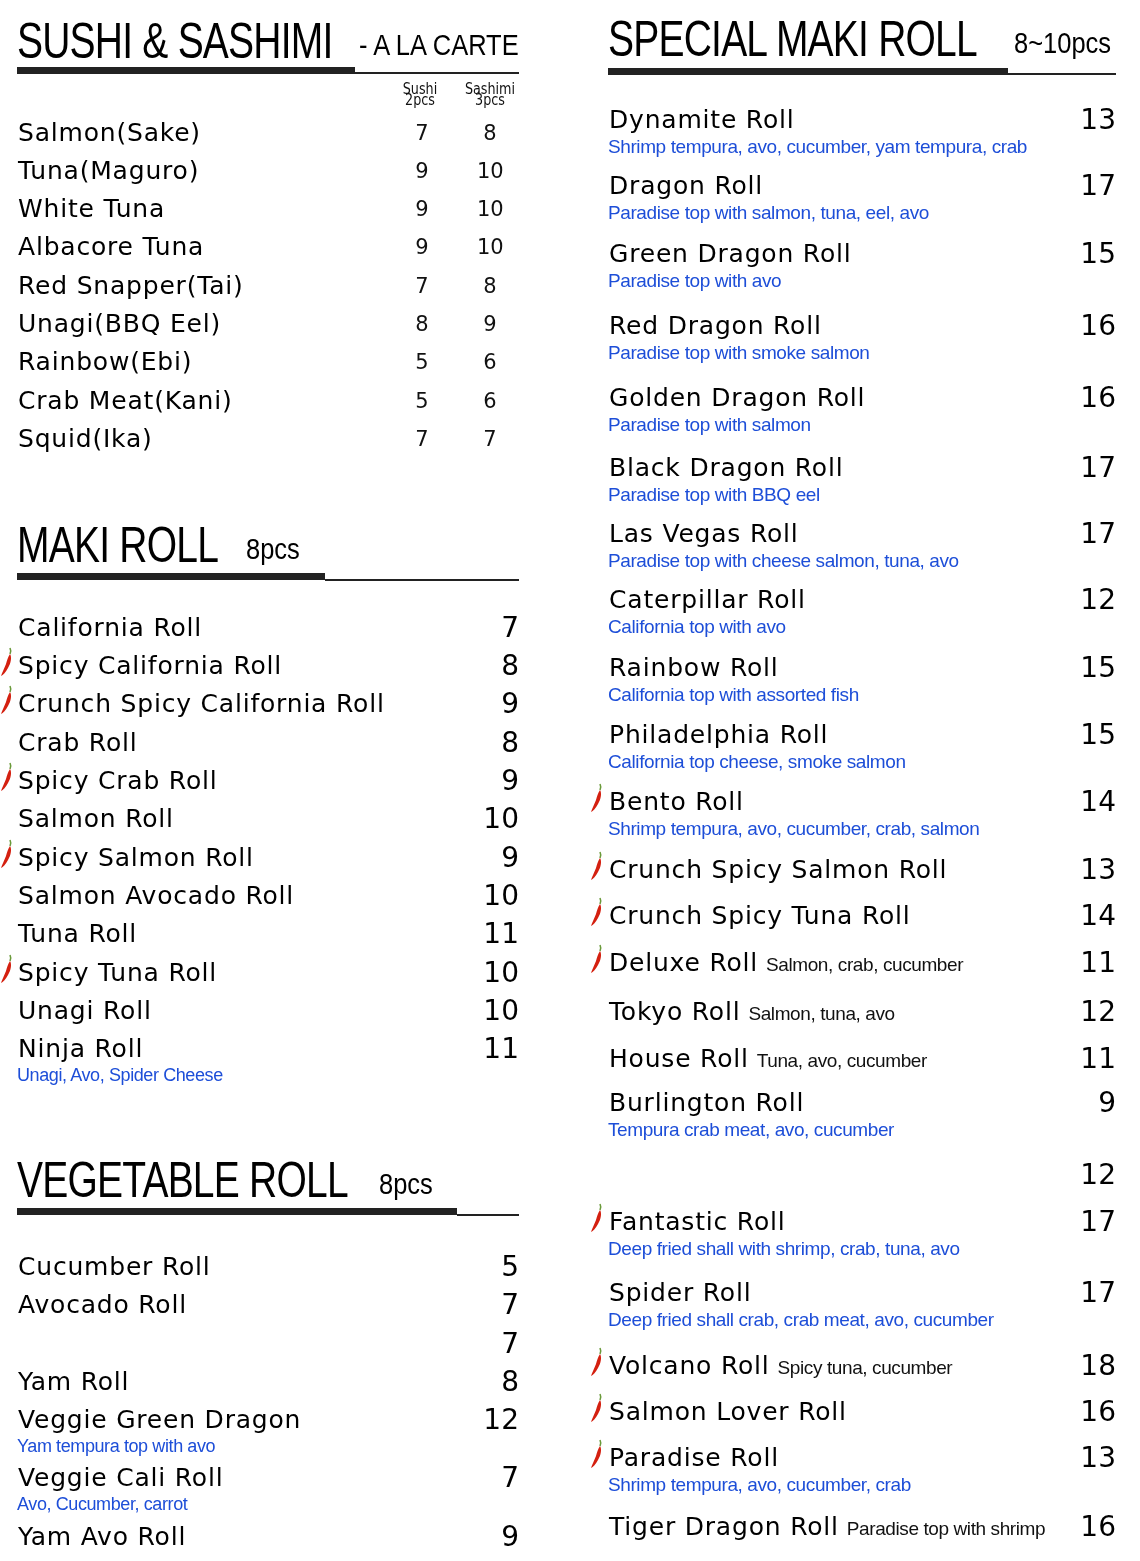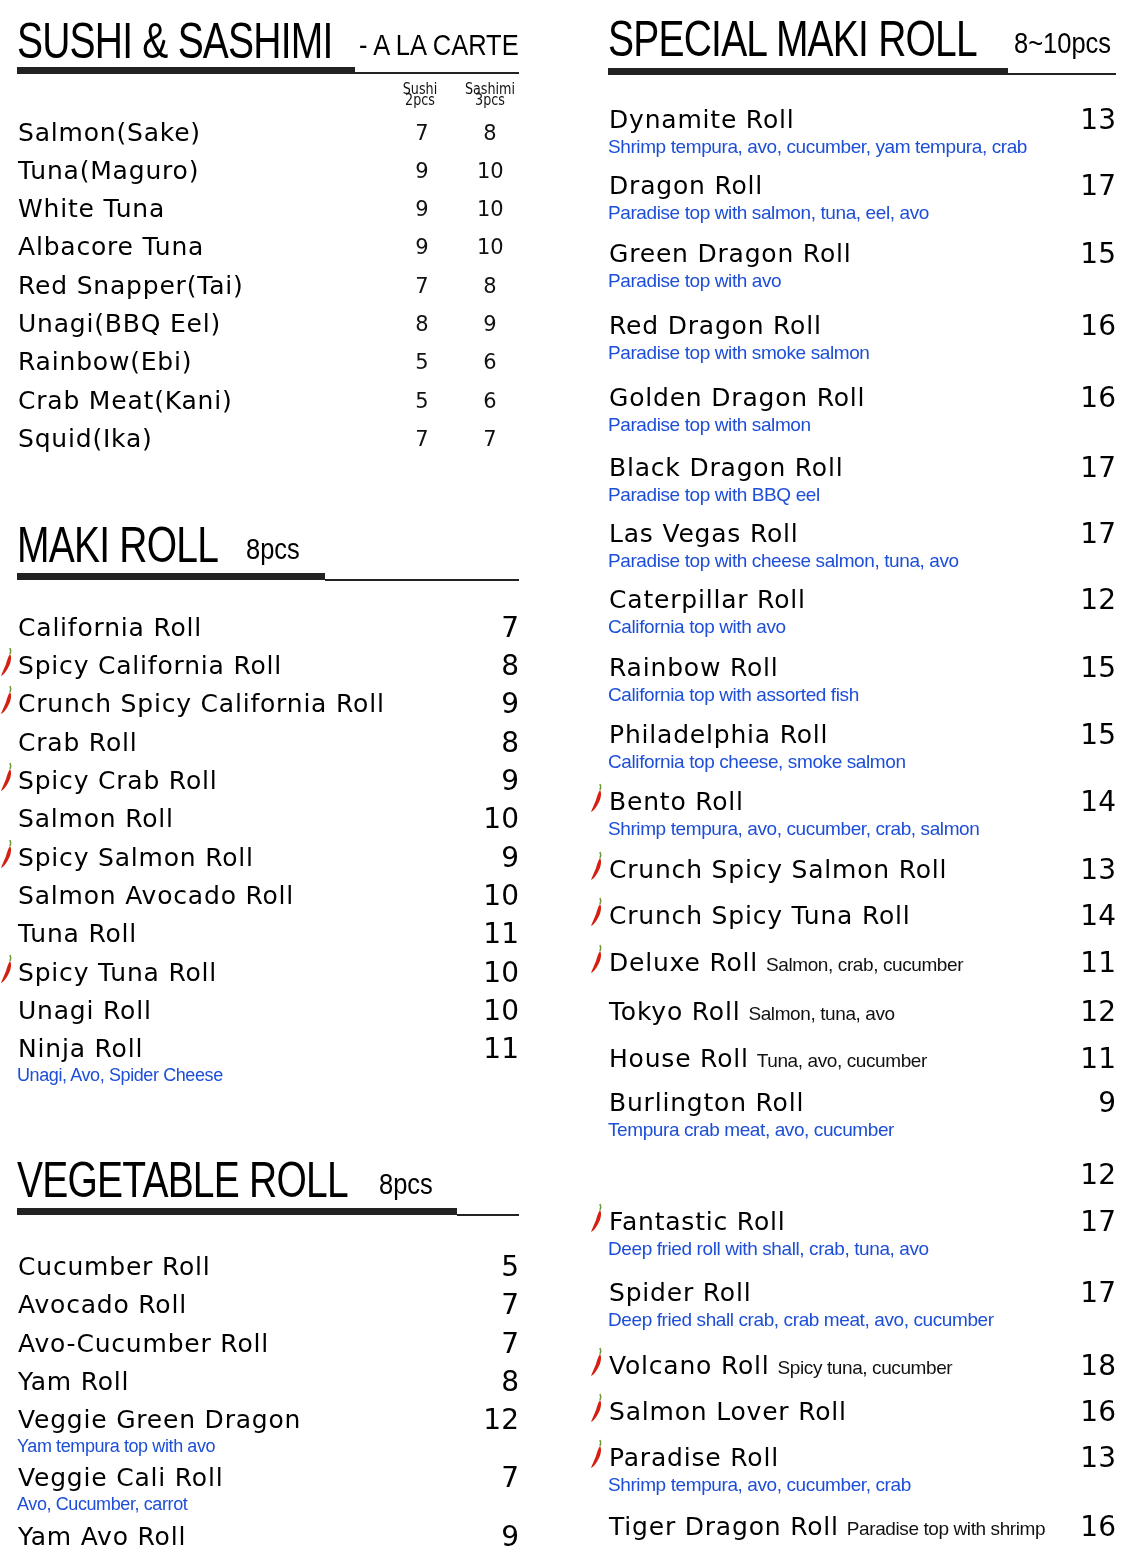--- a/index.html
+++ b/index.html
@@ -189,21 +189,20 @@
   <div id="veg-list">
       <div class="row" style="top:1252px; height:30px;">
         <span class="name" style="top:0;">Cucumber Roll</span>
         <span class="price" style="top:0;">5</span>
       </div>
       <div class="row" style="top:1290px; height:30px;">
         <span class="name" style="top:0;">Avocado Roll</span>
         <span class="price" style="top:0;">7</span>
       </div>
       <div class="row" style="top:1329px; height:30px;">
-        <span class="name" style="top:0;">Avo-Cucumber Roll</span>
         <span class="price" style="top:0;">7</span>
       </div>
       <div class="row" style="top:1367px; height:30px;">
         <span class="name" style="top:0;">Yam Roll</span>
         <span class="price" style="top:0;">8</span>
       </div>
       <div class="row" style="top:1405px; height:30px;">
         <span class="name" style="top:0;">Veggie Green Dragon</span>
         <span class="price" style="top:0;">12</span>
         <span class="desc" style="top:30px; font-size:18px;">Yam tempura top with avo</span>
@@ -329,21 +328,21 @@
       <div class="row" style="top:1160px; height:30px;">
         <span class="price" style="top:0;">12</span>
       </div>
       <div class="row" style="top:1207px; height:30px;">
         <span class="chili" style="left:-18px; top:-4px;"><svg viewBox="0 0 14 30" width="14" height="30">
             <path d="M10 1 C11 3 11 5 10 7" stroke="#6a9a3a" stroke-width="1.6" fill="none"></path>
             <path d="M10 7 C12 10 11 16 8 21 C6 25 3 28 1 29 C2 26 4 22 6 17 C7 13 8 10 10 7 Z" fill="#d42010"></path>
           </svg></span>
         <span class="name" style="top:0;"><span>Fantastic Roll</span></span>
         <span class="price" style="top:0;">17</span>
-        <span class="desc" style="top:31px;">Deep fried roll with shall, crab, tuna, avo</span>
+        <span class="desc" style="top:31px;">Deep fried shall with shrimp, crab, tuna, avo</span>
       </div>
       <div class="row" style="top:1278px; height:30px;">
         <span class="name" style="top:0;"><span>Spider Roll</span></span>
         <span class="price" style="top:0;">17</span>
         <span class="desc" style="top:31px;">Deep fried shall crab, crab meat, avo, cucumber</span>
       </div>
       <div class="row" style="top:1351px; height:30px;">
         <span class="chili" style="left:-18px; top:-4px;"><svg viewBox="0 0 14 30" width="14" height="30">
             <path d="M10 1 C11 3 11 5 10 7" stroke="#6a9a3a" stroke-width="1.6" fill="none"></path>
             <path d="M10 7 C12 10 11 16 8 21 C6 25 3 28 1 29 C2 26 4 22 6 17 C7 13 8 10 10 7 Z" fill="#d42010"></path>

